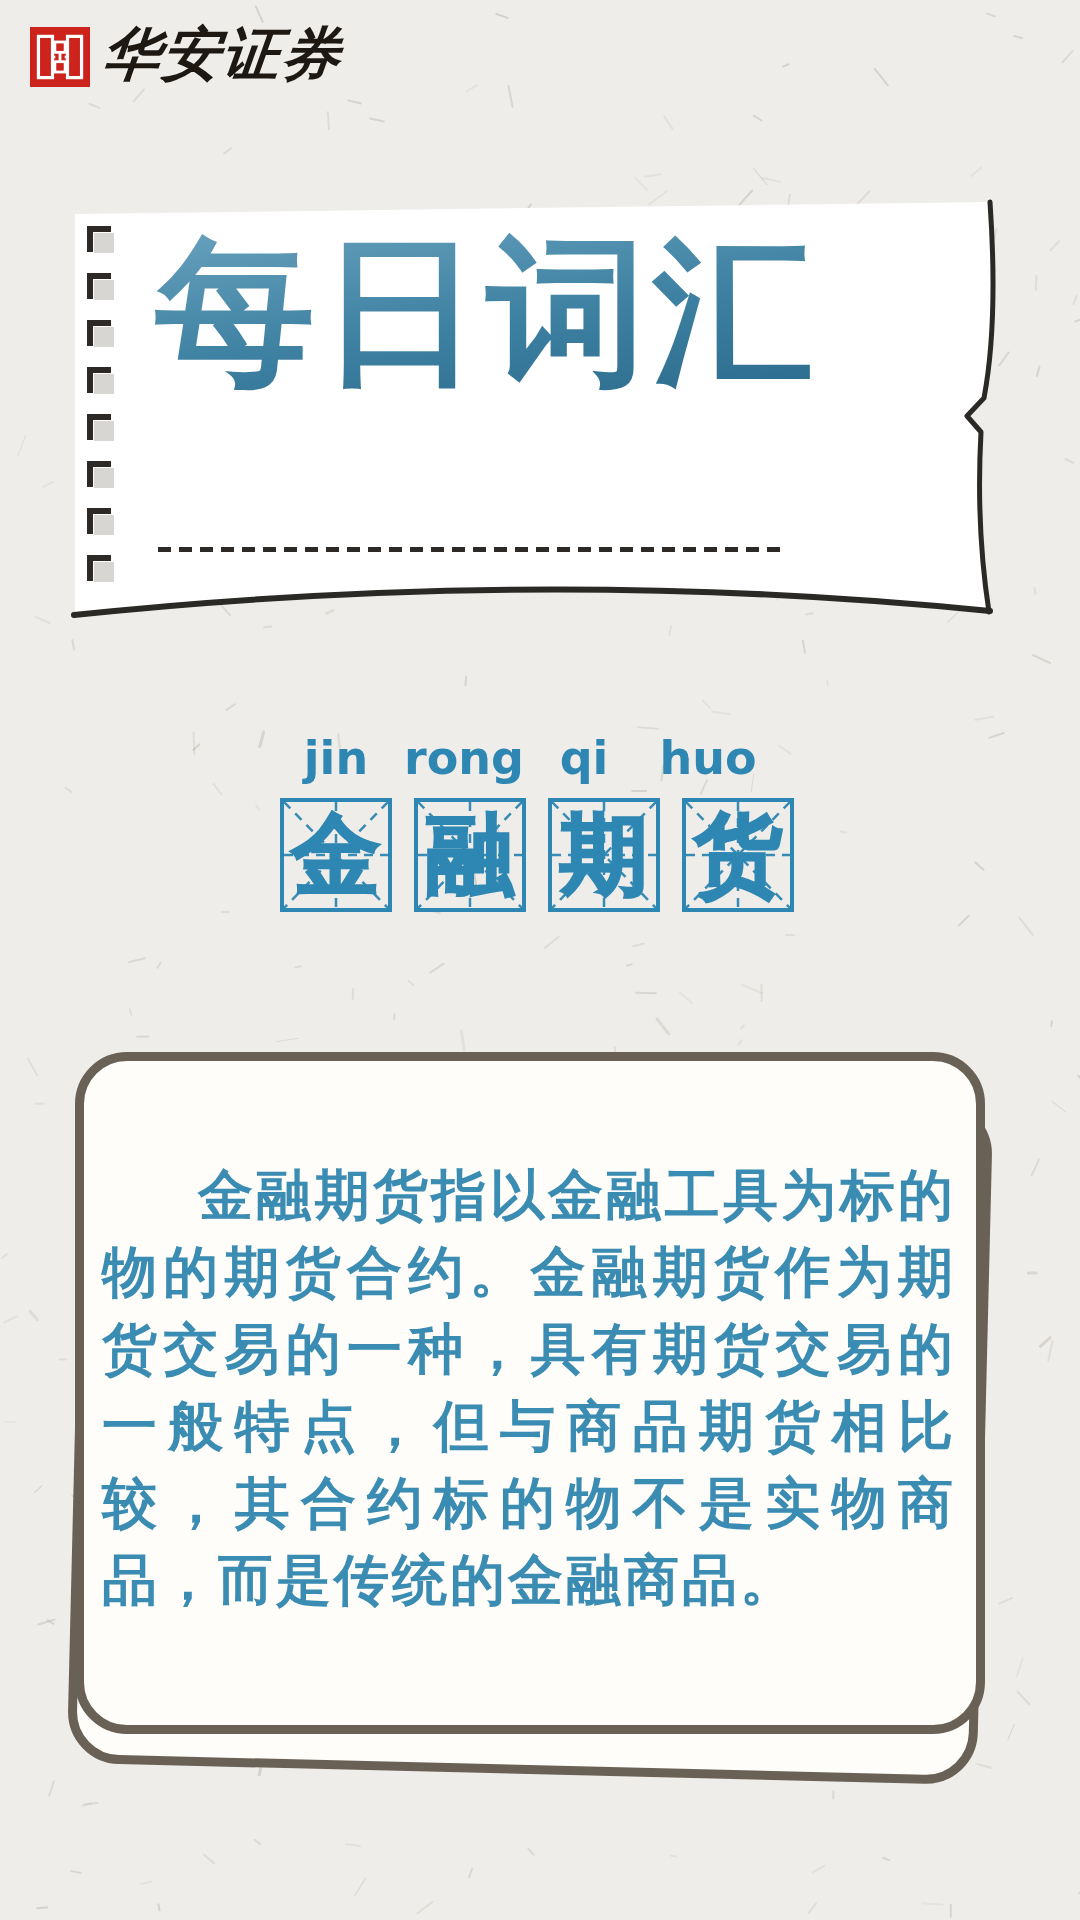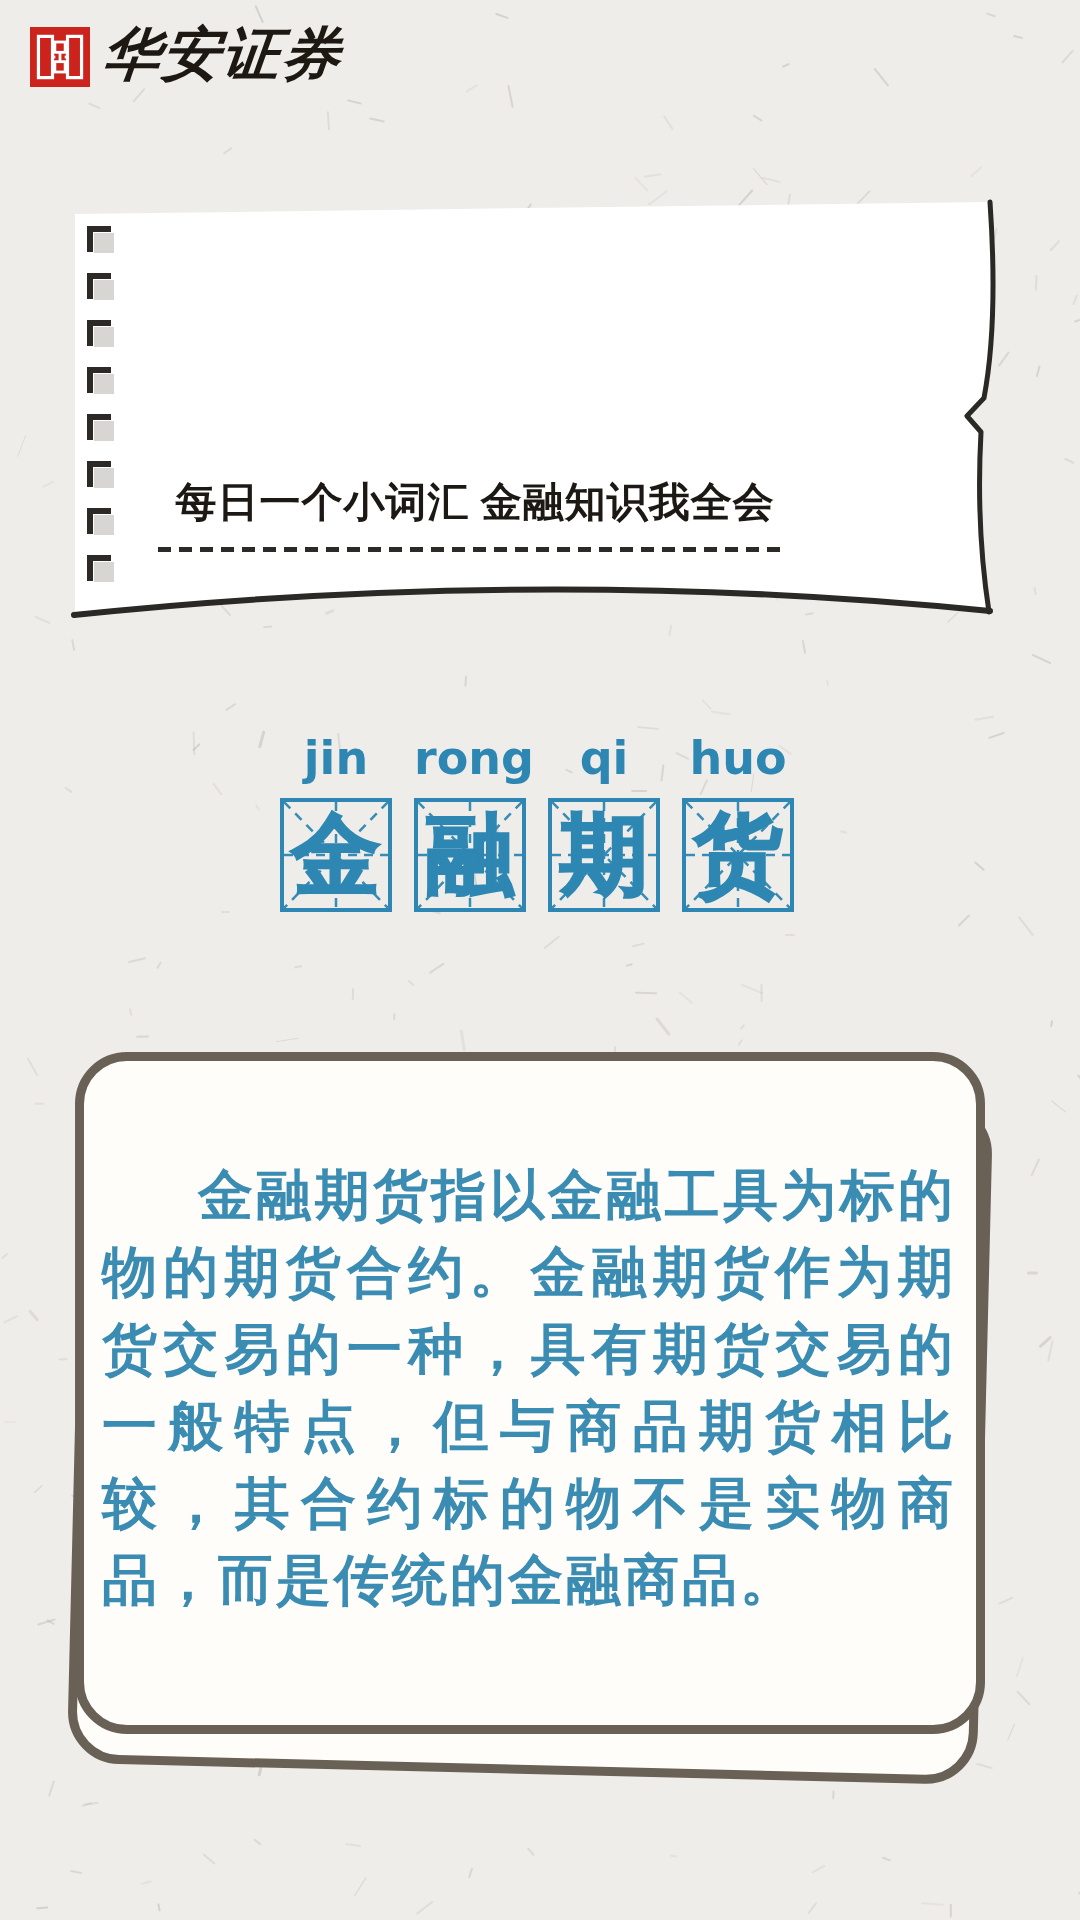--- a/index.html
+++ b/index.html
@@ -53,21 +53,21 @@
     font-size:41px; font-weight:bold; color:#1c1813;
     text-align:center; letter-spacing:1px; white-space:nowrap;
   }
   .dashed-divider {
     position:absolute; left:88px; top:352px; width:630px; height:5px;
     background:repeating-linear-gradient(90deg,#2c2926 0 13px,transparent 13px 21px);
   }
 
   
   .term { position:absolute; left:280px; top:726px; width:514px; z-index:2; }
-  .pinyin-row { display:flex; gap:22px; }
+  .pinyin-row { display:flex; gap:12px; }
   .pinyin-cell {
     width:112px; text-align:center;
     font-family:"DejaVu Sans","Liberation Sans",sans-serif;
     font-size:46px; font-weight:bold; color:#2d87b2; line-height:64px;
   }
   .box-row { display:flex; gap:22px; margin-top:8px; }
   .char-box {
     position:relative; width:112px; height:114px;
     border:4px solid #2d87b2; background:transparent;
   }
@@ -456,21 +456,21 @@
       <span class="shadow"></span>
       <span class="bar-h"></span>
       <span class="bar-v"></span>
     </div>
   <div class="bind-mark" style="top:360px">
       <span class="shadow"></span>
       <span class="bar-h"></span>
       <span class="bar-v"></span>
     </div>
 
-  <div class="daily-subtitle">每日一个小词汇 金融知识我全会</div>
+  <div class="daily-title">每日词汇</div>
   <div class="dashed-divider"></div>
 </div>
 
 <div class="term">
   <div class="pinyin-row">
     <span class="pinyin-cell">jin</span>
     <span class="pinyin-cell">rong</span>
     <span class="pinyin-cell">qi</span>
     <span class="pinyin-cell">huo</span>
   </div>

